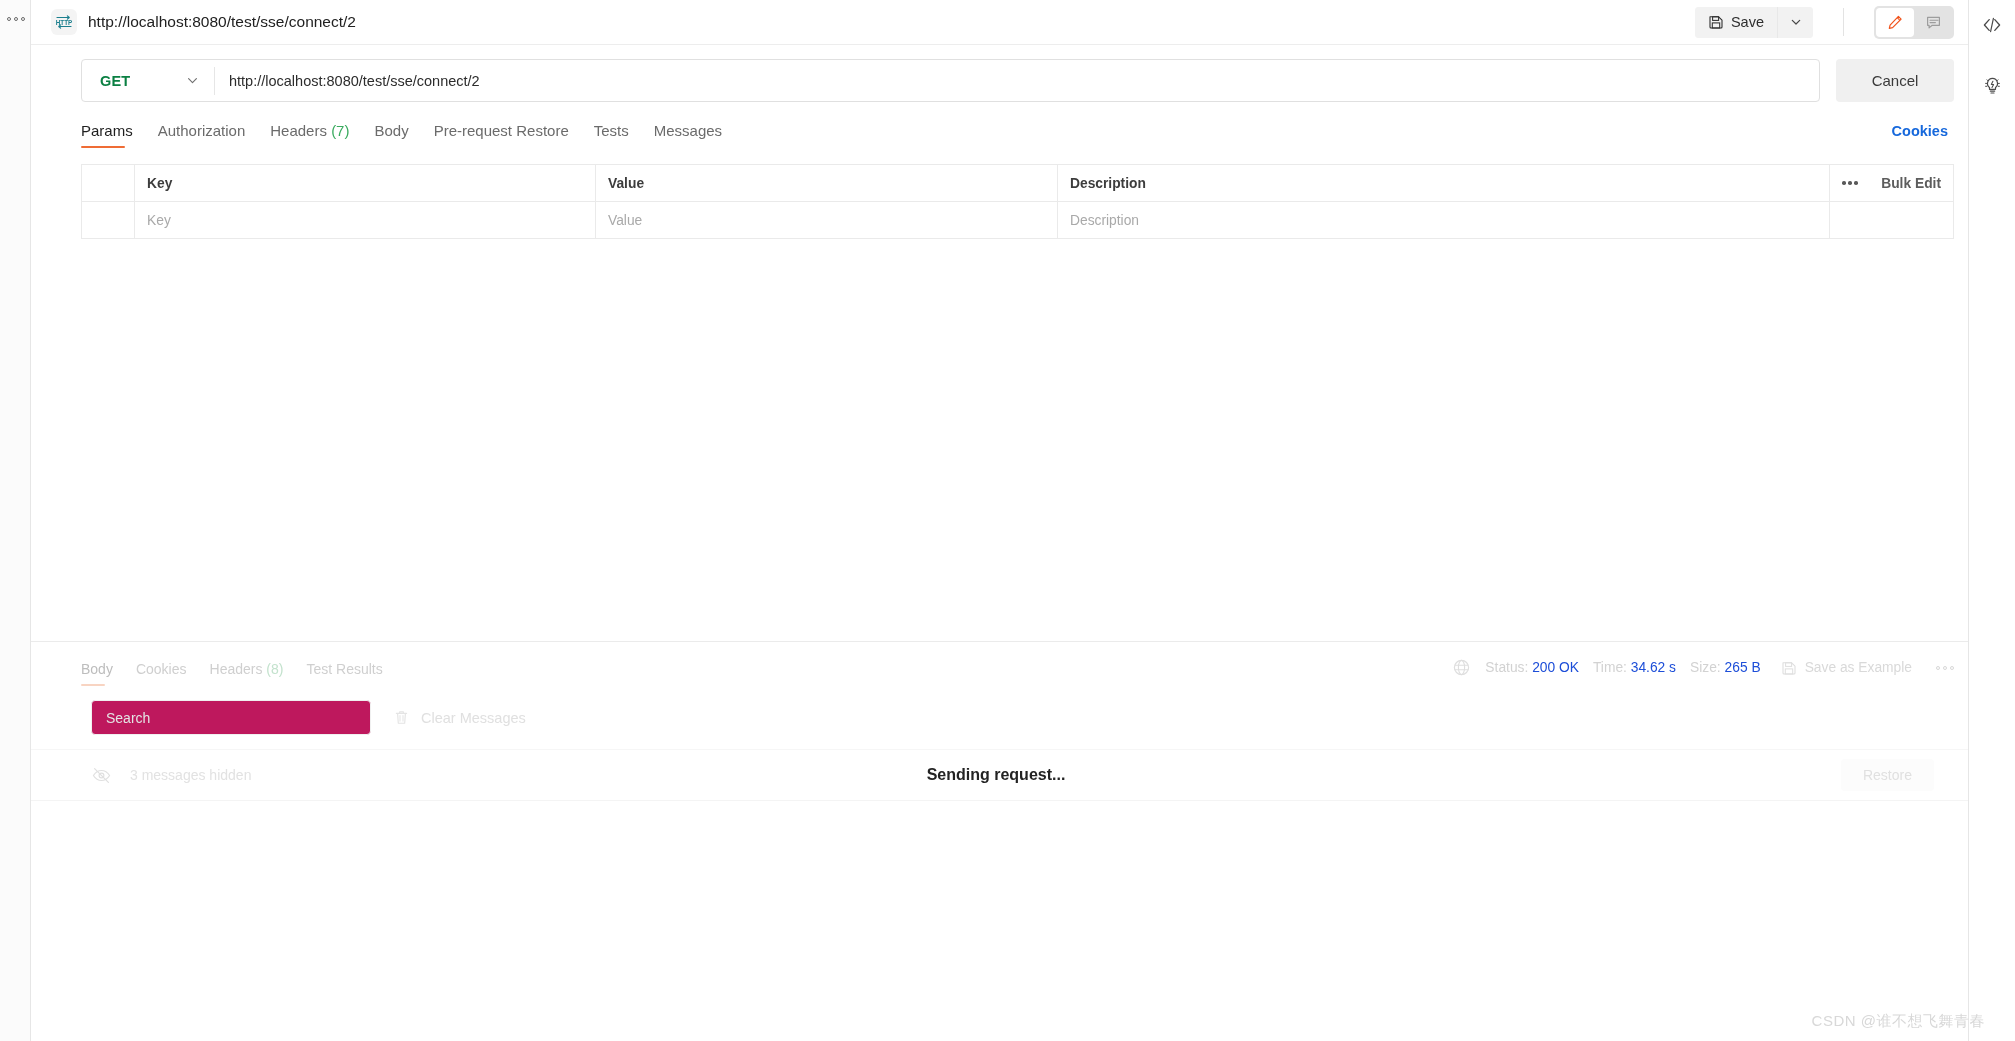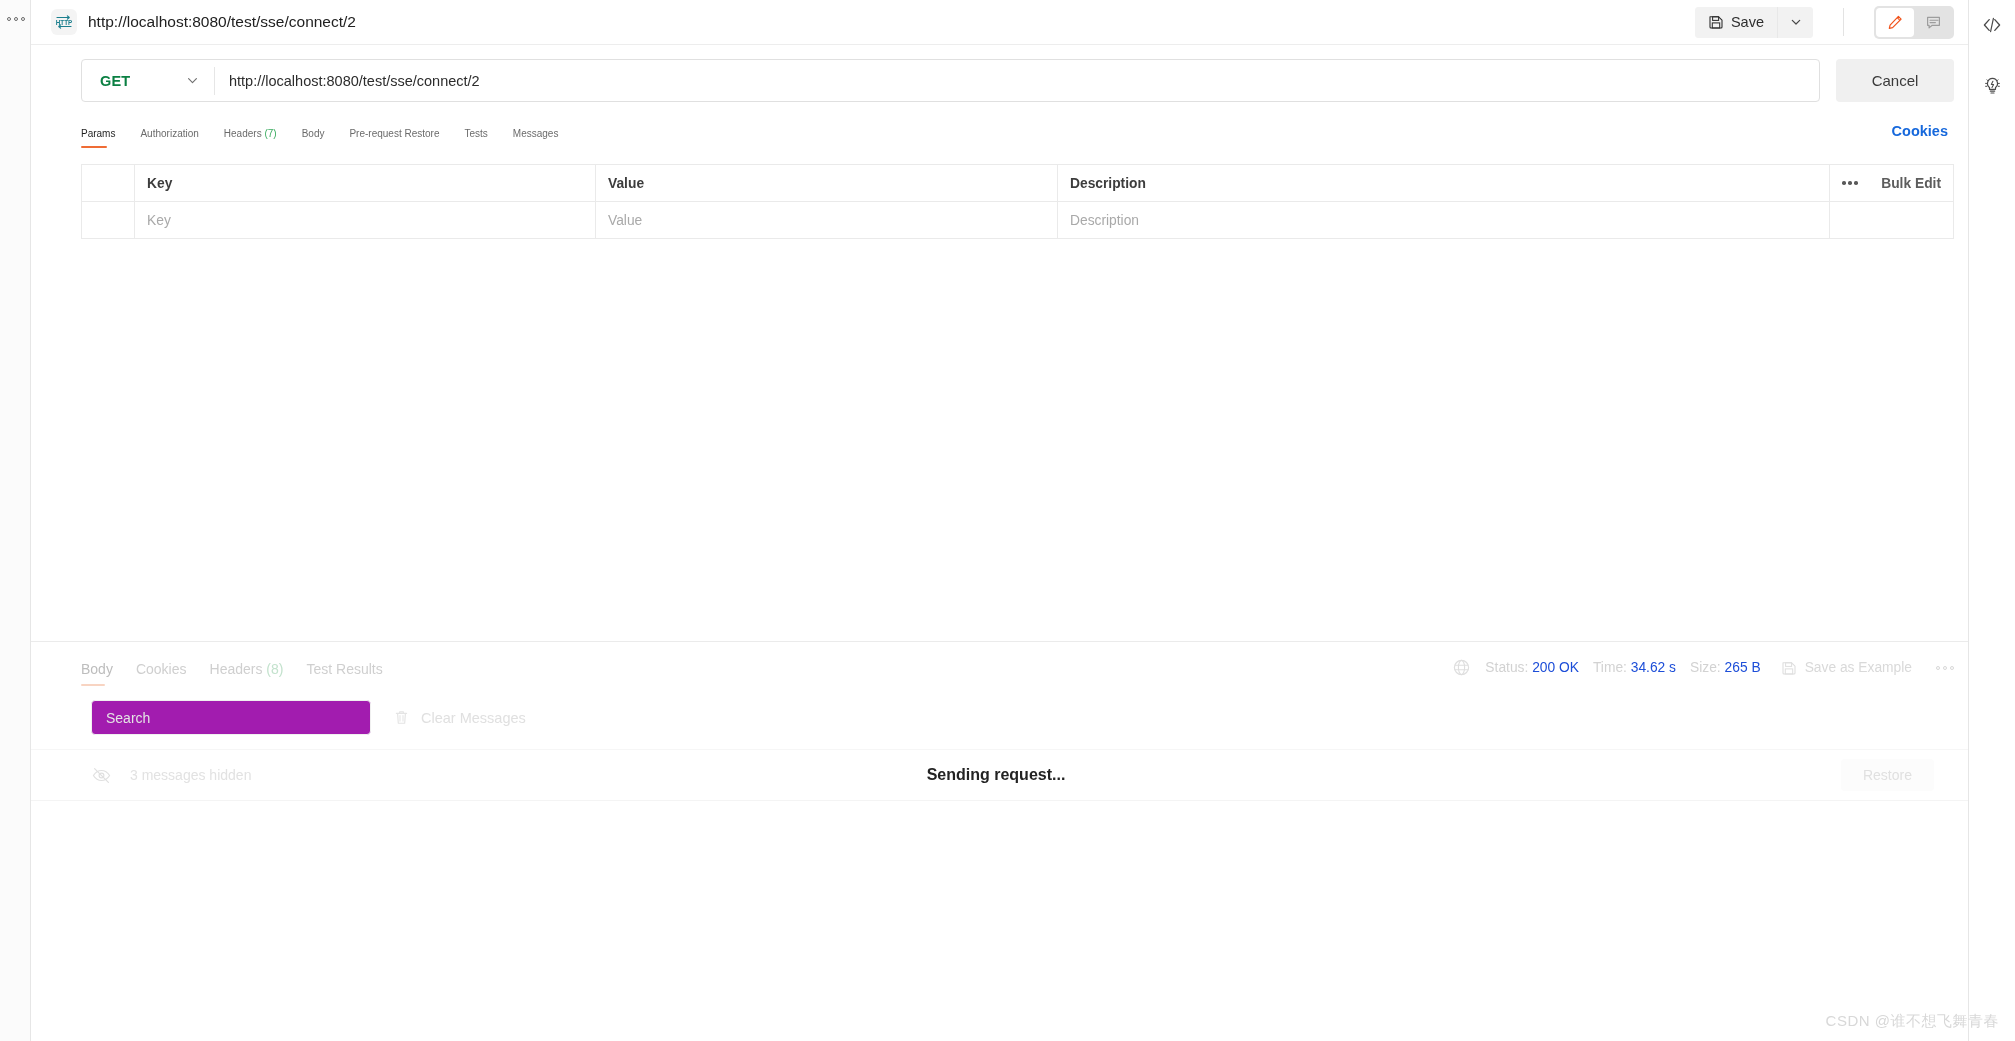--- a/index.html
+++ b/index.html
@@ -244,21 +244,21 @@
     margin-top: 4px;
   }
   .req-tabs {
     display: flex;
     align-items: flex-end;
     gap: 0;
     flex: 1 1 auto;
   }
   .req-tab {
     position: relative;
-    font-size: 10px;
+    font-size: 15px;
     color: #6b6b6b;
     padding: 0 17px 9px 0;
     margin-right: 8px;
     cursor: pointer;
     white-space: nowrap;
   }
   .req-tab.active { color: #1f1f1f; }
   .req-tab.active::after {
     content: "";
     position: absolute;
@@ -407,21 +407,21 @@
     display: flex;
     align-items: center;
     gap: 22px;
     padding: 14px 14px 14px 60px;
   }
   .search-box {
     width: 280px;
     height: 35px;
     border: 1px solid #f0f0f0;
     border-radius: 4px;
-    background: #a21caf;
+    background: #be185d;
     padding: 0 14px;
     font-size: 14px;
     color: #d6d6d6;
     font-family: inherit;
     outline: none;
   }
   .search-box::placeholder { color: #e4e4e4; }
   .clear-msgs {
     display: flex;
     align-items: center;
@@ -470,21 +470,21 @@
     cursor: pointer;
     font-family: inherit;
     margin-right: 20px;
   }
 
   .resp-body-blank { height: 240px; background: #fff; }
 
   
   .watermark {
     position: absolute;
-    right: 16px;
+    right: 30px;
     bottom: 10px;
     font-size: 15px;
     color: #d8d8d8;
     letter-spacing: .5px;
     user-select: none;
     pointer-events: none;
     white-space: nowrap;
   }
 </style>
 </head>

